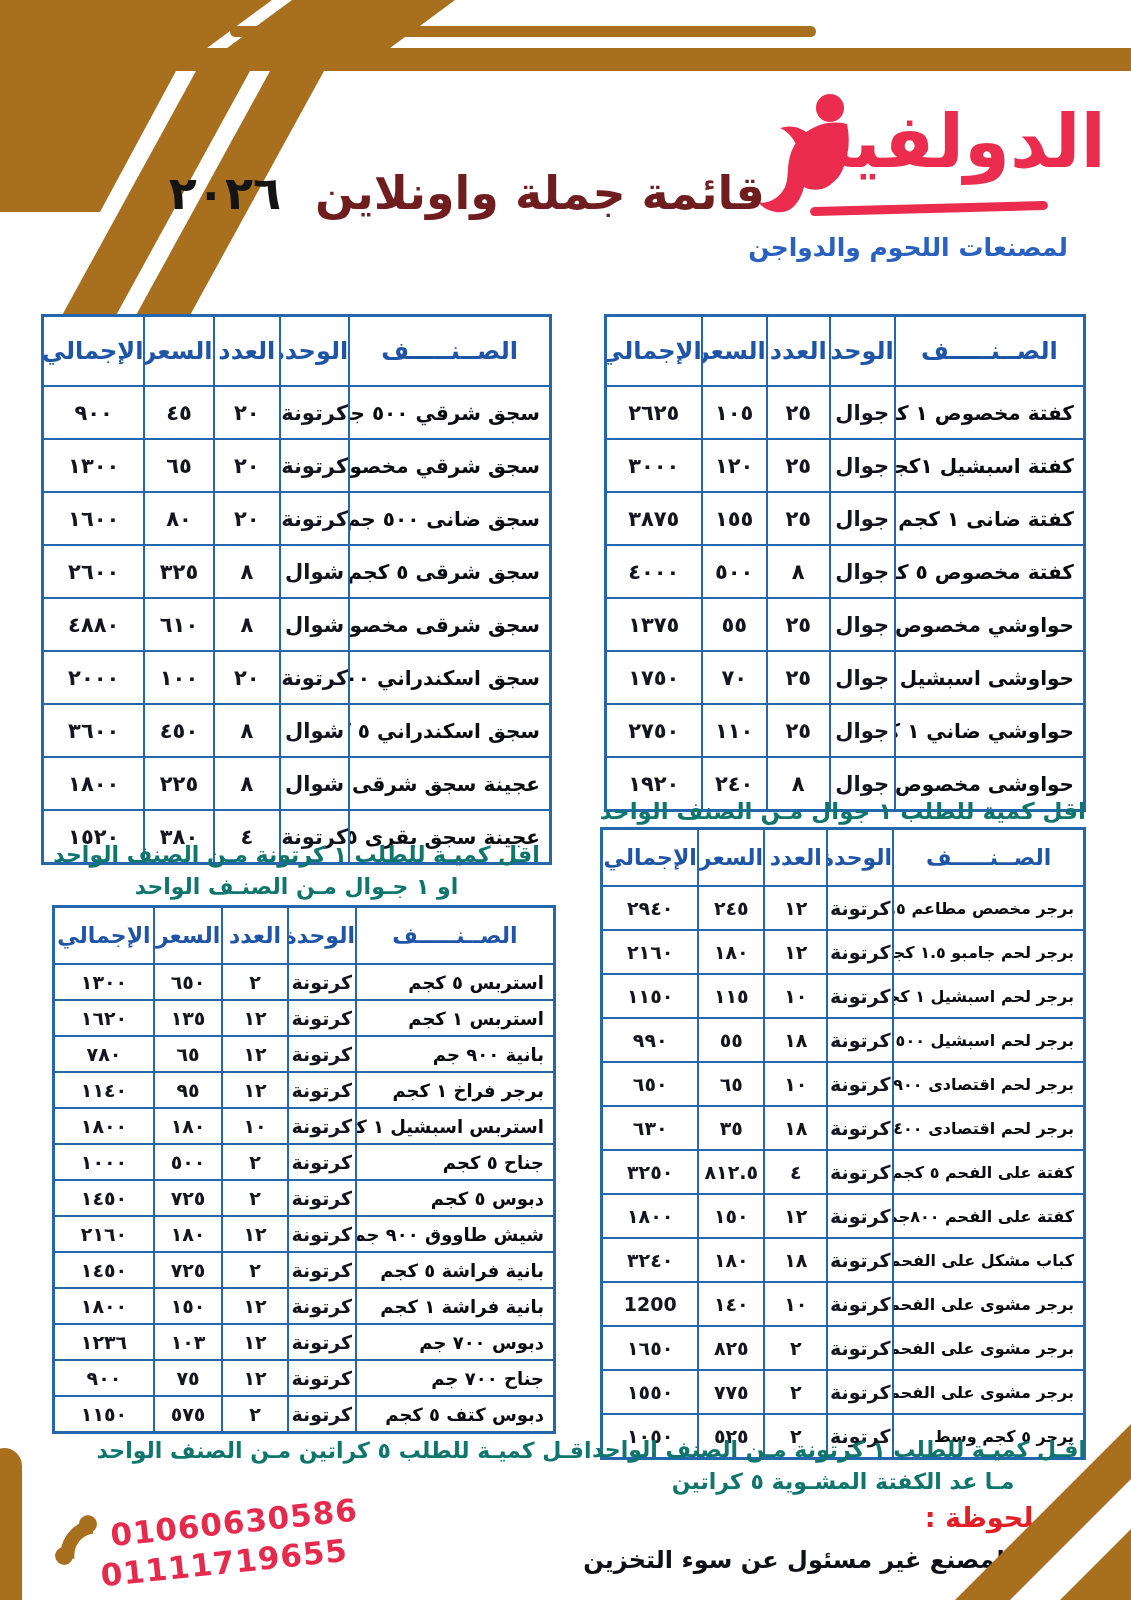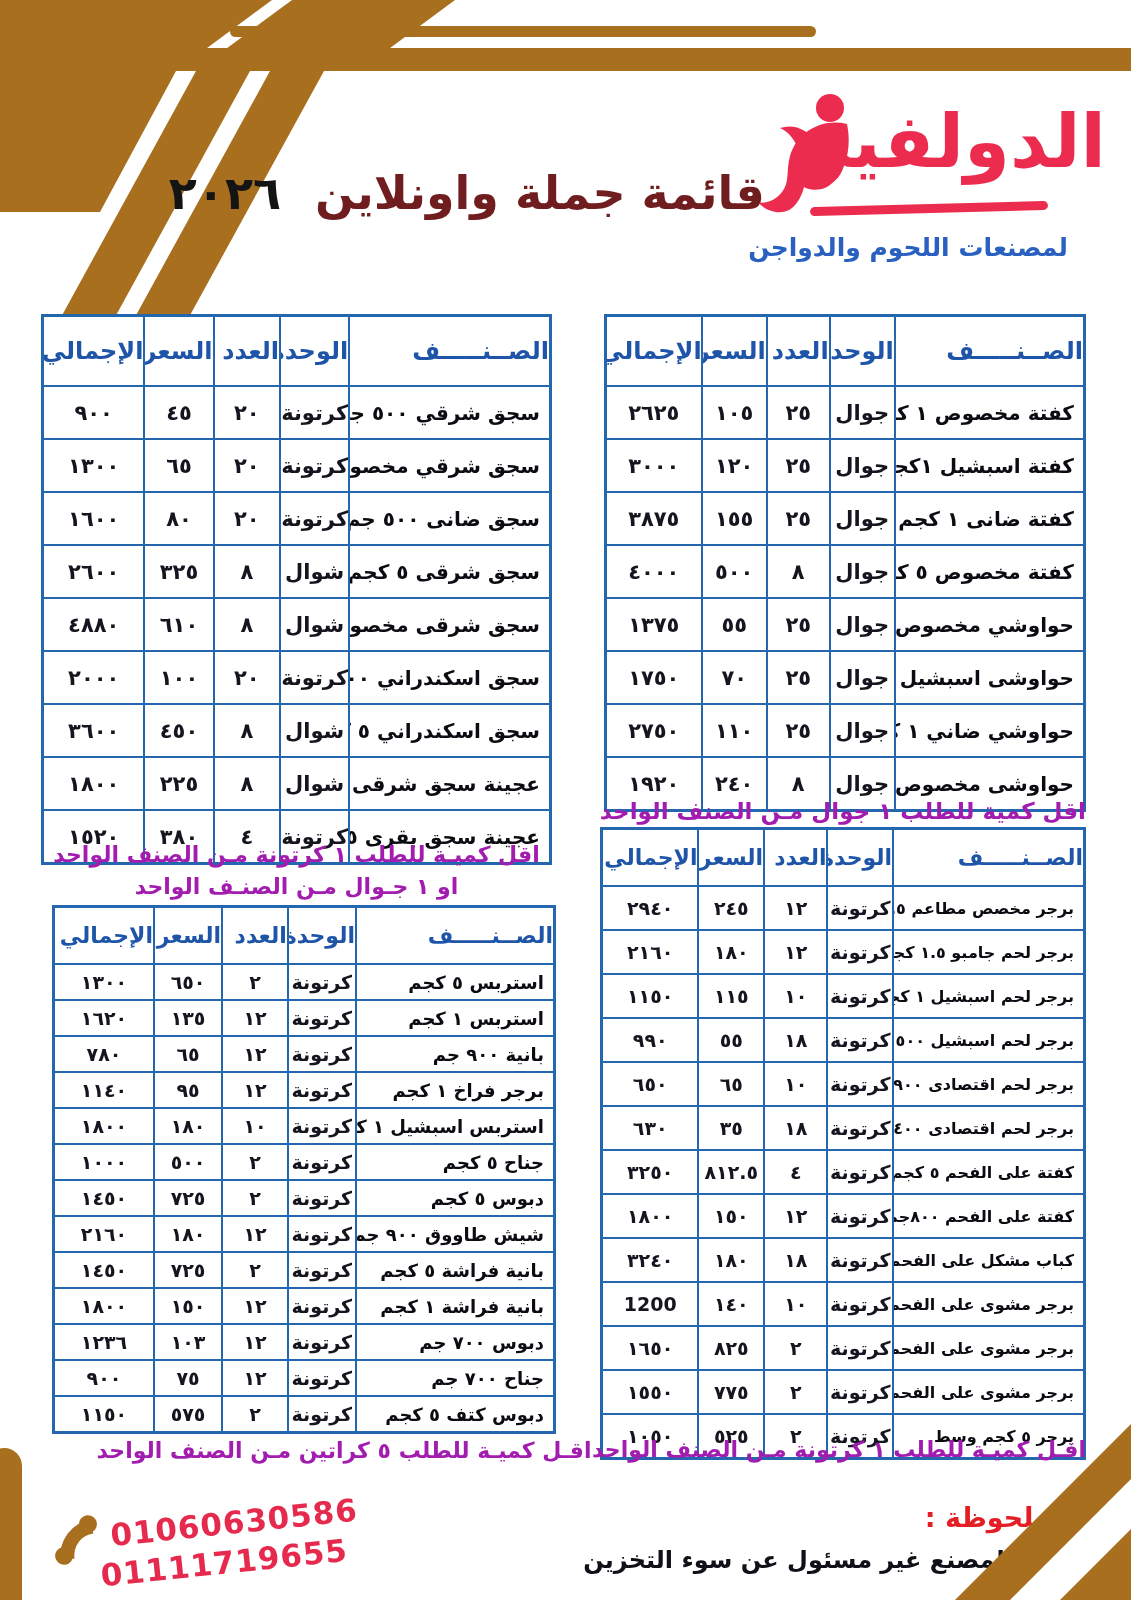--- a/index.html
+++ b/index.html
@@ -39,21 +39,21 @@
 
   
   table.tbl{
     position:absolute;direction:rtl;border-collapse:collapse;table-layout:fixed;
     background:#fff;border:3.5px solid #2467ae;
   }
   .tbl th,.tbl td{
     border:2.5px solid #2467ae;font-weight:bold;overflow:hidden;
     white-space:nowrap;padding:0;
   }
-  .tbl th{color:#1e55a8;text-align:right;}
+  .tbl th{color:#1e55a8;text-align:center;}
   .tbl td{color:#15151f;text-align:center;}
   .tbl td.c-item{text-align:right;padding-right:9px;color:#0b0b12;}
   .c-item{width:40%;} .c-unit{width:13.5%;} .c-qty{width:13%;}
   .c-price{width:13.5%;} .c-total{width:20%;}
 
   .t1{left:604px;top:314px;width:482px;}
   .t1 th{height:68px;font-size:24px;}
   .t1 td{height:51px;font-size:21px;}
   .t1 td.c-item{font-size:20px;}
 
@@ -67,21 +67,21 @@
   .t3 td{height:34px;font-size:19px;}
   .t3 td.c-item{font-size:18px;}
 
   .t4{left:600px;top:827px;width:486px;}
   .t4 th{height:55px;font-size:22px;}
   .t4 td{height:42px;font-size:19px;}
   .t4 td.c-item{font-size:16px;}
 
   
   .note{
-    position:absolute;color:#a21caf;font-weight:bold;text-align:center;
+    position:absolute;color:#0f766e;font-weight:bold;text-align:center;
     font-size:22px;white-space:nowrap;direction:rtl;
   }
   .note-t1{left:604px;width:482px;top:798px;font-size:23px;}
   .note-t2a{left:41px;width:511px;top:842px;}
   .note-t2b{left:41px;width:511px;top:874px;}
   .note-t3{left:52px;width:504px;top:1438px;margin-left:40px;}
   .note-t4a{left:600px;width:486px;top:1437px;}
   .note-t4b{left:600px;width:486px;top:1469px;}
 
   
@@ -488,20 +488,21 @@
           <td class="c-total">١٠٥٠</td>
         </tr>
       </tbody>
     </table>
 
   <div class="note note-t1">اقل كمية للطلب ١ جوال  مـن الصنف الواحد</div>
   <div class="note note-t2a">اقل كميـة للطلب ١ كرتونة مـن الصنف الواحد</div>
   <div class="note note-t2b">او ١ جـوال مـن الصنـف الواحد</div>
   <div class="note note-t3">اقـل كميـة للطلب ٥ كراتين  مـن الصنف الواحد</div>
   <div class="note note-t4a">اقـل كميـة للطلب ١  كرتونة  مـن الصنف الواحد</div>
+  <div class="note note-t4b">مـا عد الكفتة المشـوية ٥ كراتين</div>
 
   <svg class="phone-icon" width="48" height="48" viewBox="0 0 48 48" fill="#a76f1e">
     <path d="M6,42 A36,36 0 0 1 42,6 L42,20 A22,22 0 0 0 20,42 Z"></path>
     <circle cx="38" cy="10" r="9"></circle>
     <circle cx="10" cy="38" r="9"></circle>
   </svg>
   <div class="phones">
     <div class="p1">01060630586</div>
     <div class="p2">01111719655</div>
   </div>

